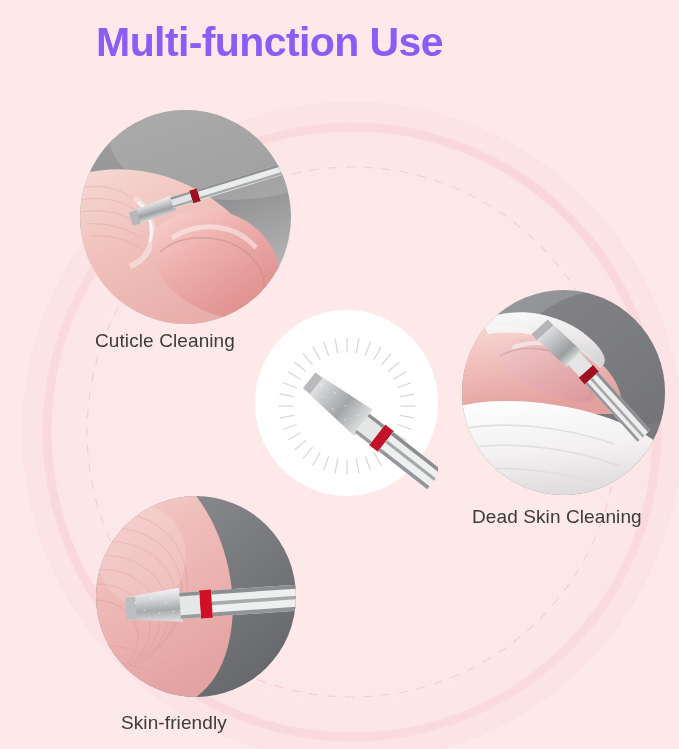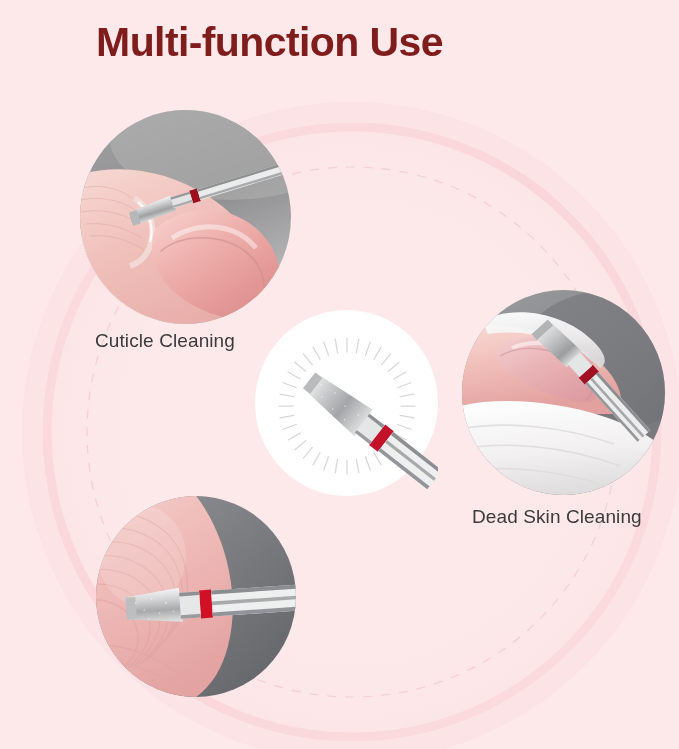--- a/index.html
+++ b/index.html
@@ -31,21 +31,21 @@
 
   .page-title {
     position: absolute;
     left: 0;
     top: 19px;
     width: 539px;
     text-align: center;
     font-size: 41px;
     font-weight: bold;
     letter-spacing: -0.6px;
-    color: #7f1d1d;
+    color: #8b5cf6;
     font-family: "Liberation Sans", sans-serif;
   }
 
   
   .photo-circle {
     position: absolute;
     border-radius: 50%;
     overflow: hidden;
   }
   .photo-inner {
@@ -307,20 +307,21 @@
         <rect x="116" y="95" width="96" height="26" fill="#eeefef"></rect>
         <rect x="116" y="95" width="96" height="4" fill="#8c8d90"></rect>
         <rect x="116" y="106" width="96" height="3.6" fill="#a9aaac"></rect>
         <rect x="116" y="117" width="96" height="4" fill="#93949a"></rect>
         <rect x="84" y="95" width="20" height="3.6" fill="#909194"></rect>
         <rect x="84" y="117.4" width="20" height="3.6" fill="#9b9c9f"></rect>
       </g>
     </svg>
   </div>
 
+  <div class="caption" style="left:121px; top:712px;">Skin-friendly</div>
 
   <div class="center-dial" style="left:255px; top:310px; width:183px; height:186px;">
     <svg width="183" height="186" viewBox="0 0 183 186" aria-hidden="true">
       <defs>
         <linearGradient id="cbit" x1="0" y1="0" x2="1" y2="0">
           <stop offset="0%" stop-color="#f2f2f3"></stop>
           <stop offset="28%" stop-color="#cccdcf"></stop>
           <stop offset="62%" stop-color="#a4a5a8"></stop>
           <stop offset="100%" stop-color="#dfe0e0"></stop>
         </linearGradient>

